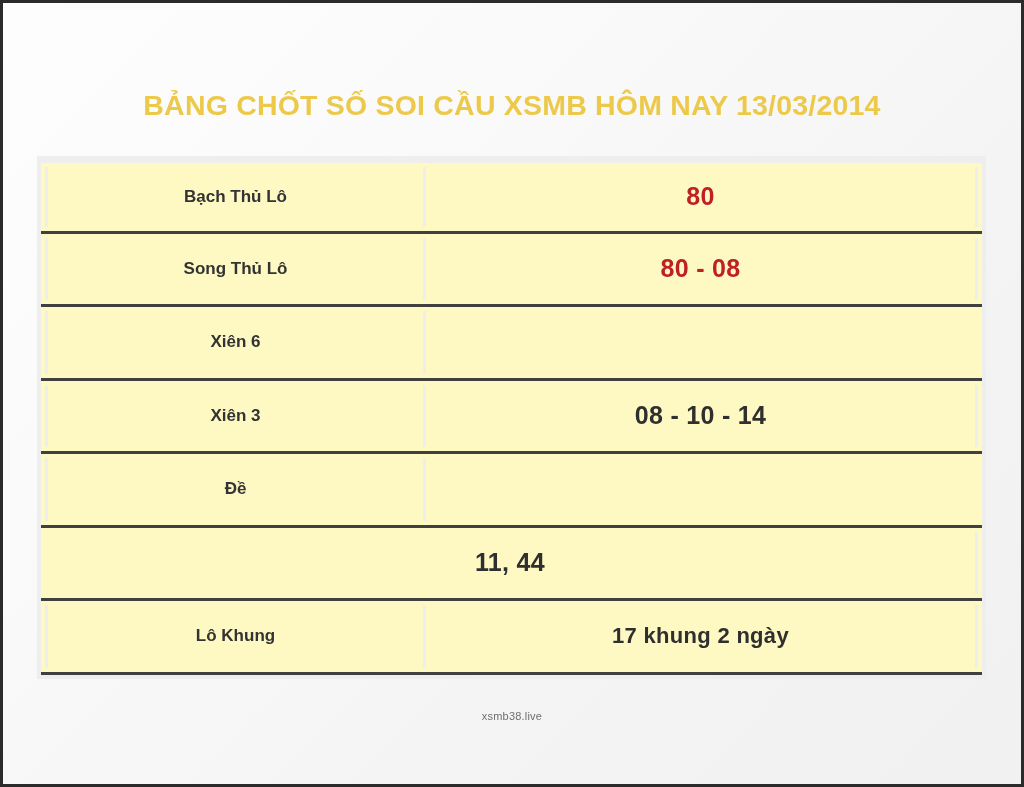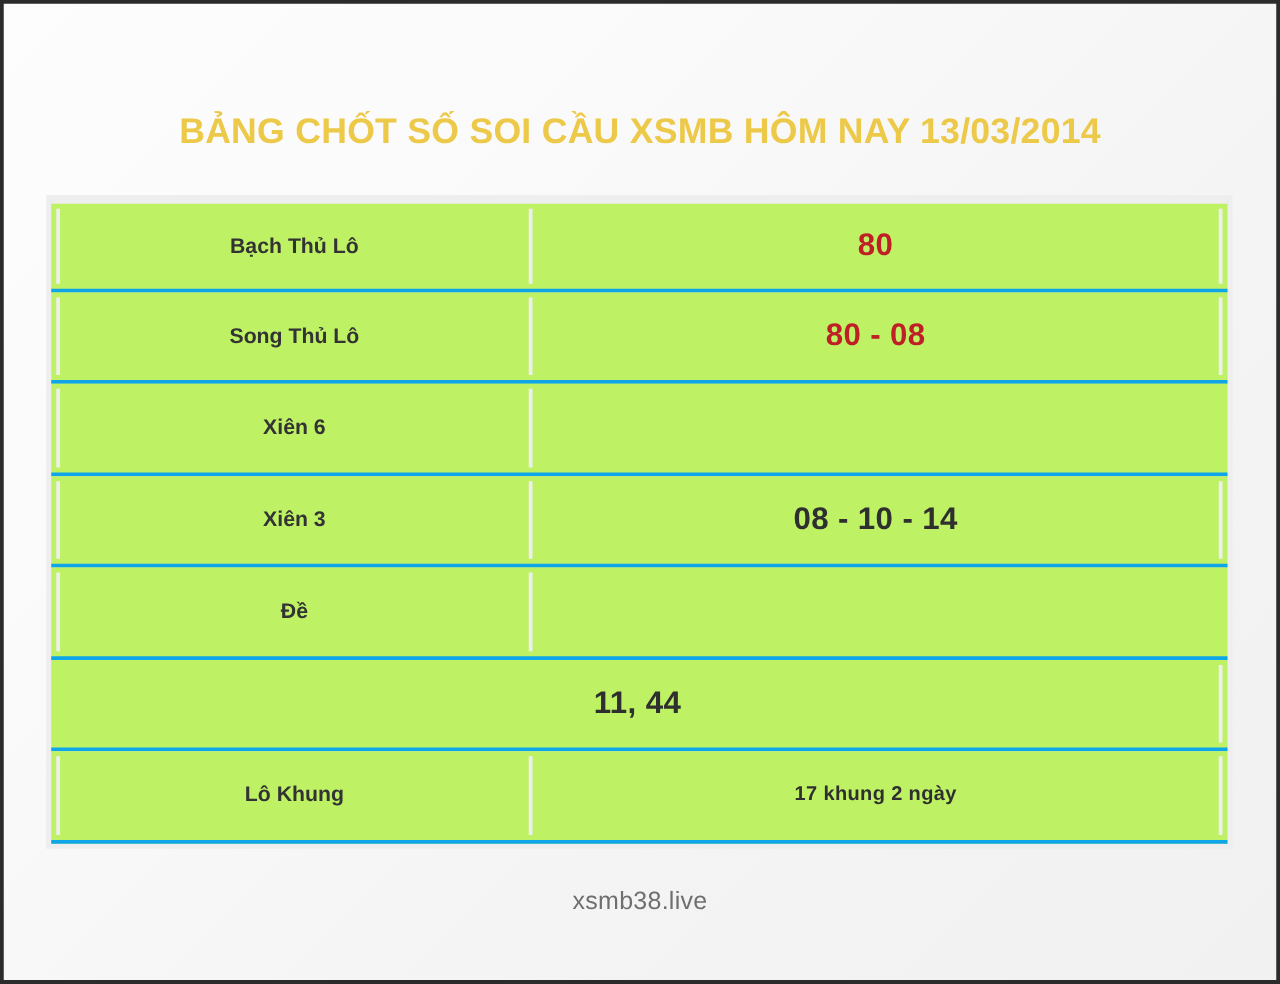--- a/index.html
+++ b/index.html
@@ -54,22 +54,22 @@
     width: 949px;
     border-collapse: separate;
     border-spacing: 0;
     background: #eeeeee;
   }
 
   .board .row {
     display: flex;
     width: 100%;
     height: 73.5px;
-    background: #bef264;
-    border-bottom: 3px solid #0ea5e9;
+    background: #fef9c3;
+    border-bottom: 3px solid #404040;
   }
 
   .board .row:first-child {
     border-top: 3px solid #eeeeee;
   }
 
   .cell-label {
     width: 381px;
     flex: 0 0 381px;
     display: flex;
@@ -91,30 +91,30 @@
     border-right: 3px solid #eeeeee;
     font-size: 25px;
     font-weight: 700;
     color: #2f2f2f;
     text-align: center;
     letter-spacing: 0.3px;
   }
 
   .cell-value.v-red      { color: #bf2026; }
   .cell-value.v-red-lite { color: #d22229; }
-  .cell-value.v-small    { font-size: 16px; }
+  .cell-value.v-small    { font-size: 22px; }
 
   
   .footer {
     position: absolute;
     top: 703px;
     left: 0;
     width: 1018px;
     text-align: center;
-    font-size: 20px;
+    font-size: 11px;
     font-weight: 400;
     color: #6f6f6f;
     letter-spacing: 0.2px;
   }
 </style>
 </head>
 <body>
 
 <div class="canvas">
 

